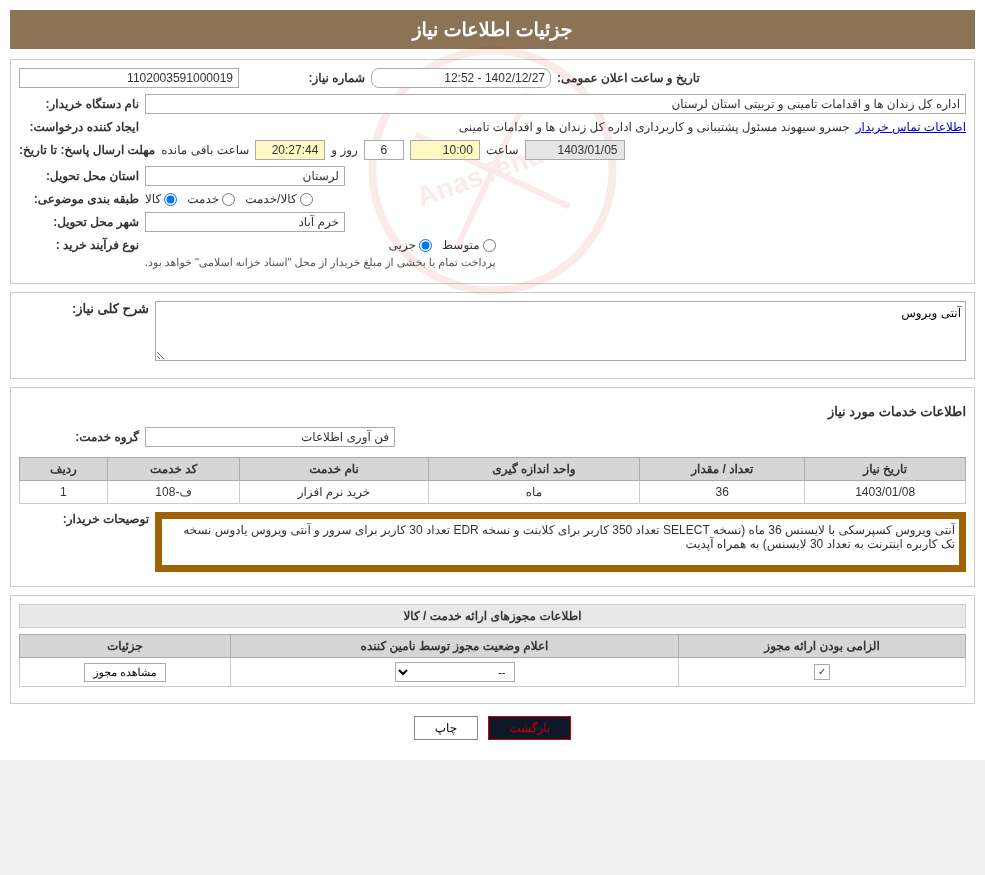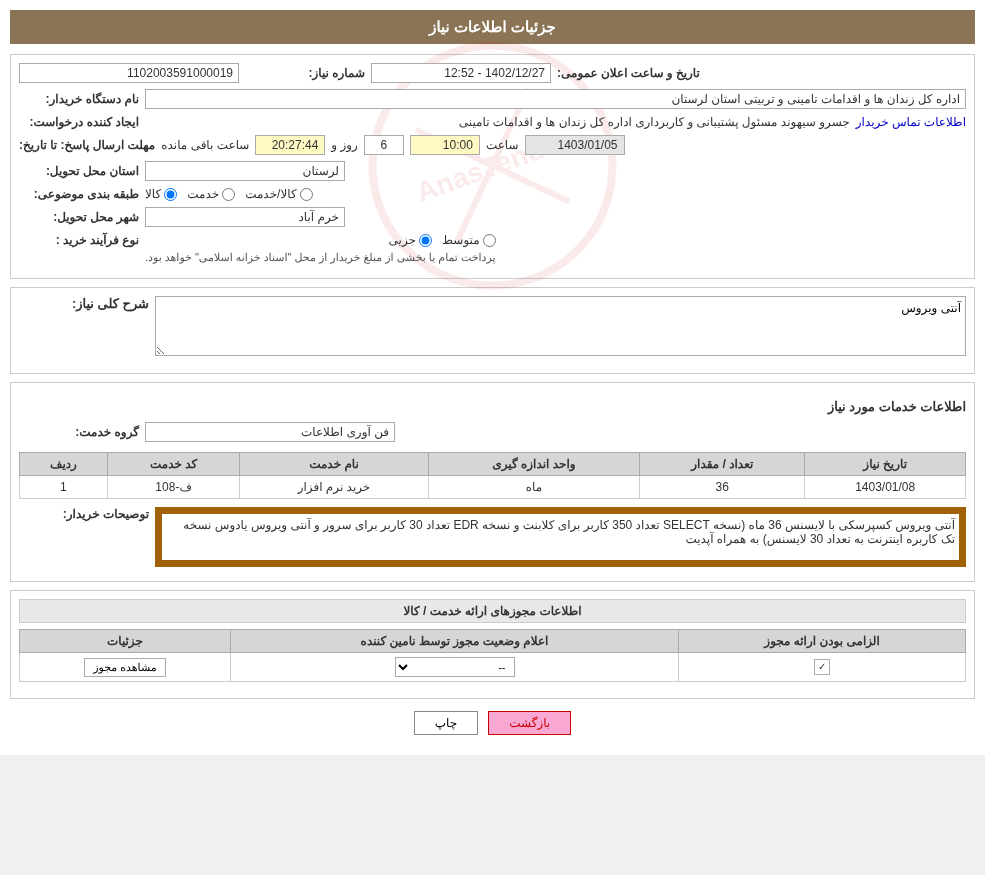--- a/index.html
+++ b/index.html
@@ -14,21 +14,21 @@
       max-width: 985px;
       margin: 0 auto;
       background: #fff;
       padding: 10px;
     }
     .main-header {
       background: #8B7355;
       color: #fff;
       text-align: center;
       padding: 8px 12px;
-      font-size: 15px;
+      font-size: 19px;
       font-weight: bold;
       margin-bottom: 10px;
     }
     .section-box {
       border: 1px solid #ccc;
       padding: 8px;
       margin-bottom: 8px;
     }
     .info-row {
       display: flex;
@@ -47,20 +47,21 @@
       background: #fff;
       padding: 2px 5px;
       min-height: 20px;
       min-width: 180px;
     }
     .input-box-full {
       flex: 1;
     }
     .blue-link {
       color: #0000cc;
+      text-decoration: underline;
       cursor: pointer;
     }
     .date-box {
       border: 1px solid #aaa;
       padding: 2px 6px;
       background: #e5e5e5;
       min-width: 100px;
     }
     .time-box {
       border: 1px solid #aaa;
@@ -154,21 +155,21 @@
     }
     .btn-print {
       background: #fff;
       border: 1px solid #888;
       padding: 4px 20px;
       cursor: pointer;
       font-family: Tahoma, Arial, sans-serif;
       font-size: 12px;
     }
     .btn-back {
-      background: #f9a8d4;
+      background: #0f172a;
       border: 1px solid #cc0000;
       color: #cc0000;
       padding: 4px 20px;
       cursor: pointer;
       font-family: Tahoma, Arial, sans-serif;
       font-size: 12px;
     }
     .watermark-container {
       position: relative;
     }
@@ -227,21 +228,21 @@
 
     <div class="content-over-watermark">
 
       <div class="info-row" style="flex-direction: row-reverse; justify-content: flex-start;">
         <div class="flex-row">
           <span class="label">شماره نیاز:</span>
           <div class="input-box" style="min-width:220px;">1102003591000019</div>
         </div>
         <div class="flex-row" style="margin-right: 30px;">
           <span class="announce-label">تاریخ و ساعت اعلان عمومی:</span>
-          <div class="input-box" style="min-width:180px;">1402/12/27 - 12:52</div>
+          <div class="input-box" style="min-width:180px;border-radius:8px;">1402/12/27 - 12:52</div>
         </div>
       </div>
 
       <div class="info-row" style="flex-direction: row-reverse;">
         <span class="label">نام دستگاه خریدار:</span>
         <div class="input-box input-box-full">اداره کل زندان ها و اقدامات تامینی و تربیتی استان لرستان</div>
       </div>
 
       <div class="info-row" style="flex-direction: row-reverse;">
         <span class="label">ایجاد کننده درخواست:</span>

